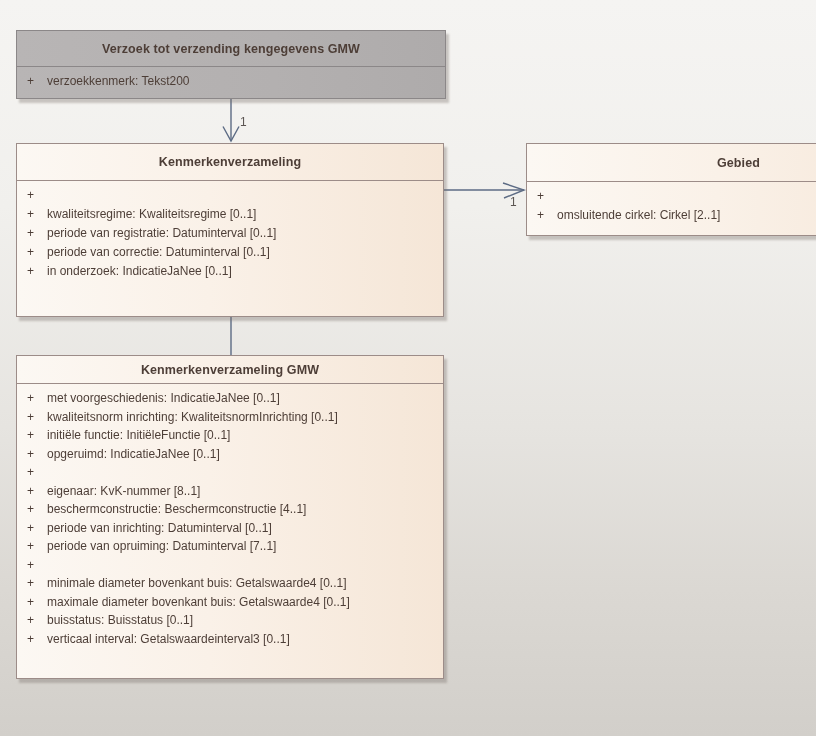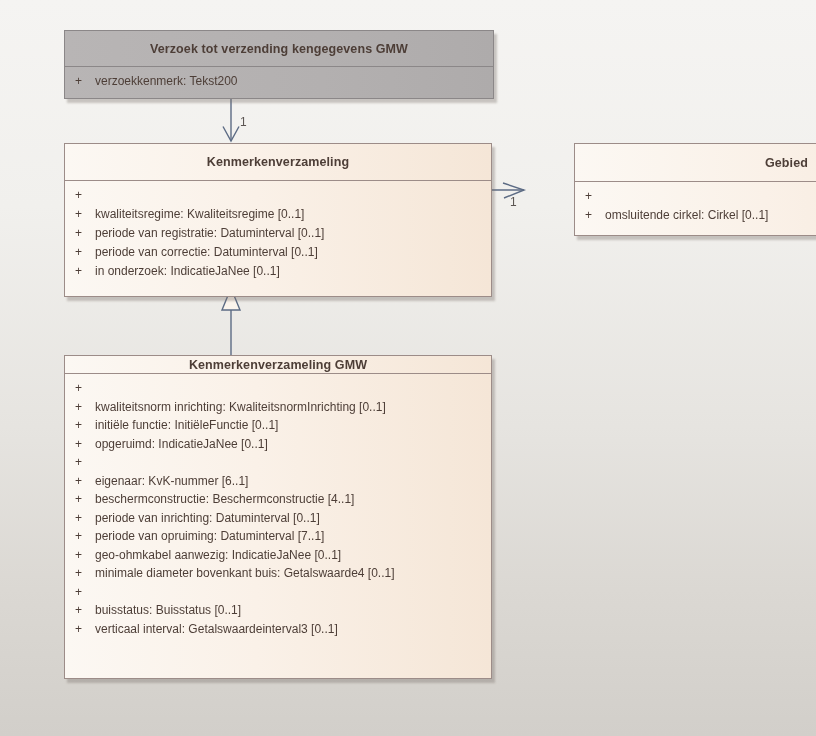--- a/index.html
+++ b/index.html
@@ -41,21 +41,20 @@
   .uml-class {
     position: absolute;
     box-sizing: border-box;
     border: 1px solid var(--class-border, #9c8c88);
     background: linear-gradient(90deg,
       var(--class-fill-left, #fcf8f3) 0%,
       #faf1e8 45%,
       var(--class-fill-right, #f5e6d7) 100%);
     box-shadow: 3px 4px 2px rgba(118, 110, 102, 0.35);
     color: var(--text, #4d3e37);
-    margin-left: 48px;
   }
   .uml-class.gray {
     background: linear-gradient(90deg, #b8b5b5 0%, #b3b0b0 60%, #aeabab 100%);
     border-color: var(--gray-border, #8b8788);
   }
   .uml-title {
     box-sizing: border-box;
     border-bottom: 1px solid var(--class-border, #9c8c88);
     display: flex;
     align-items: center;
@@ -77,30 +76,30 @@
   .attr-row .vis {
     width: 20px;
     padding-left: 10px;
     flex: 0 0 auto;
   }
   .attr-row .attr-text { flex: 0 0 auto; text-align: right; }
   #box-verzoek  { left: 16px;  top: 30px;  width: 430px; height: 69px; }
   #box-verzoek .uml-title { height: 36px; }
   #box-verzoek .attr-row { line-height: 19px; }
 
-  #box-kenmerken { left: 16px; top: 143px; width: 428px; height: 154px; }
+  #box-kenmerken { left: 16px; top: 143px; width: 428px; height: 174px; }
   #box-kenmerken .uml-title { height: 37px; }
   #box-kenmerken .attr-row { line-height: 19px; }
 
   #box-gebied { left: 526px; top: 143px; width: 425px; height: 93px; }
   #box-gebied .uml-title { height: 38px; }
   #box-gebied .attr-row { line-height: 19px; }
 
   #box-gmw { left: 16px; top: 355px; width: 428px; height: 324px; }
-  #box-gmw .uml-title { height: 18px; }
+  #box-gmw .uml-title { height: 28px; }
   #box-gmw .attr-row { line-height: 18.5px; }
 
   .mult-label {
     position: absolute;
     font-size: 12px;
     color: var(--label, #5c5552);
     line-height: 14px;
   }
   #label-assoc-top { left: 240px; top: 115px; }
   #label-assoc-right { left: 510px; top: 195px; }
@@ -167,72 +166,73 @@
   </div>
 
   <div class="uml-class" id="box-gebied">
     <div class="uml-title">Gebied</div>
     <div class="uml-attrs">
         <div class="attr-row">
           <span class="vis">+</span>
         </div>
         <div class="attr-row">
           <span class="vis">+</span>
-          <span class="attr-text">omsluitende cirkel: Cirkel [0..1]</span>
+          <span class="attr-text">omsluitende cirkel: Cirkel [2..1]</span>
         </div>
       </div>
   </div>
 
   <div class="uml-class" id="box-gmw">
     <div class="uml-title">Kenmerkenverzameling GMW</div>
     <div class="uml-attrs">
         <div class="attr-row">
           <span class="vis">+</span>
+          <span class="attr-text">met voorgeschiedenis: IndicatieJaNee [0..1]</span>
         </div>
         <div class="attr-row">
           <span class="vis">+</span>
           <span class="attr-text">kwaliteitsnorm inrichting: KwaliteitsnormInrichting [0..1]</span>
         </div>
         <div class="attr-row">
           <span class="vis">+</span>
           <span class="attr-text">initiële functie: InitiëleFunctie [0..1]</span>
         </div>
         <div class="attr-row">
           <span class="vis">+</span>
           <span class="attr-text">opgeruimd: IndicatieJaNee [0..1]</span>
         </div>
         <div class="attr-row">
           <span class="vis">+</span>
         </div>
         <div class="attr-row">
           <span class="vis">+</span>
-          <span class="attr-text">eigenaar: KvK-nummer [6..1]</span>
+          <span class="attr-text">eigenaar: KvK-nummer [8..1]</span>
         </div>
         <div class="attr-row">
           <span class="vis">+</span>
           <span class="attr-text">beschermconstructie: Beschermconstructie [4..1]</span>
         </div>
         <div class="attr-row">
           <span class="vis">+</span>
           <span class="attr-text">periode van inrichting: Datuminterval [0..1]</span>
         </div>
         <div class="attr-row">
           <span class="vis">+</span>
           <span class="attr-text">periode van opruiming: Datuminterval [7..1]</span>
         </div>
         <div class="attr-row">
           <span class="vis">+</span>
-          <span class="attr-text">geo-ohmkabel aanwezig: IndicatieJaNee [0..1]</span>
         </div>
         <div class="attr-row">
           <span class="vis">+</span>
           <span class="attr-text">minimale diameter bovenkant buis: Getalswaarde4 [0..1]</span>
         </div>
         <div class="attr-row">
           <span class="vis">+</span>
+          <span class="attr-text">maximale diameter bovenkant buis: Getalswaarde4 [0..1]</span>
         </div>
         <div class="attr-row">
           <span class="vis">+</span>
           <span class="attr-text">buisstatus: Buisstatus [0..1]</span>
         </div>
         <div class="attr-row">
           <span class="vis">+</span>
           <span class="attr-text">verticaal interval: Getalswaardeinterval3 [0..1]</span>
         </div>
       </div>

